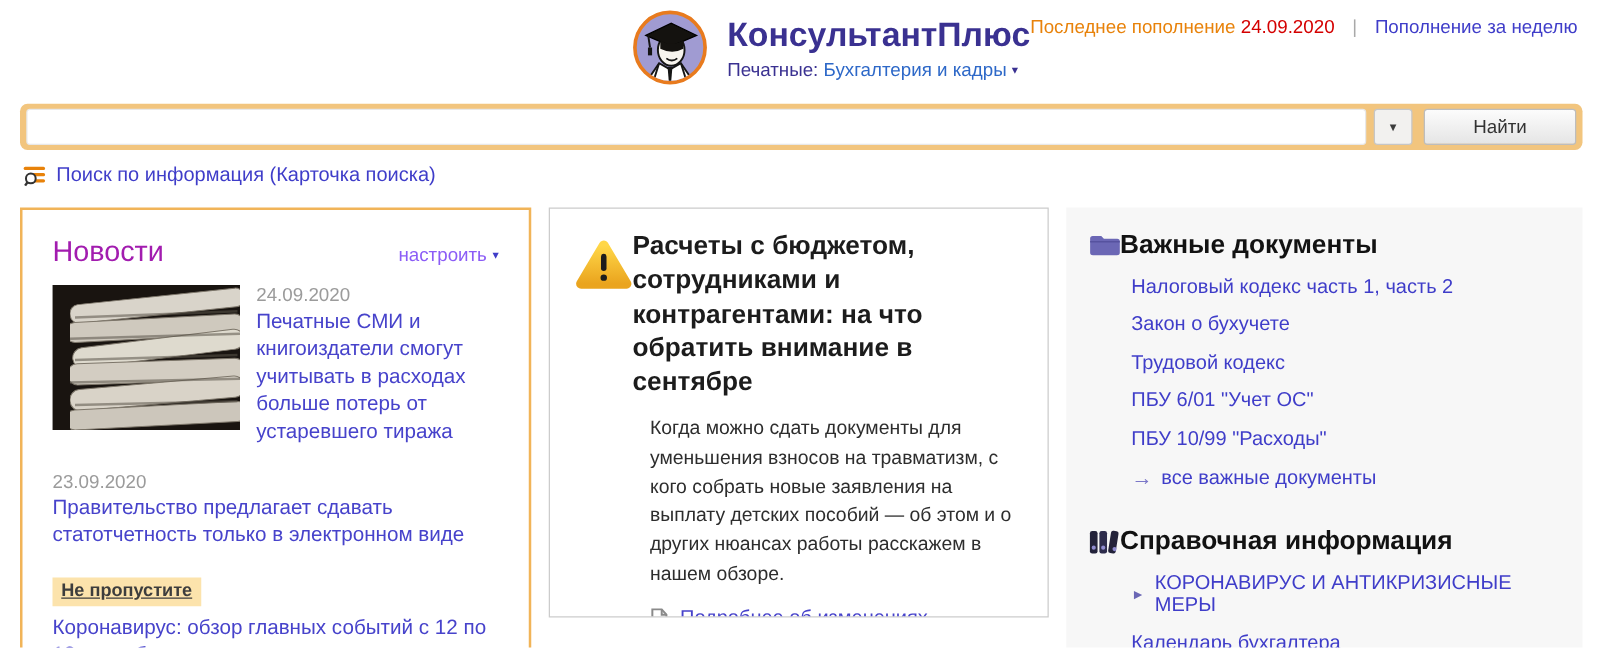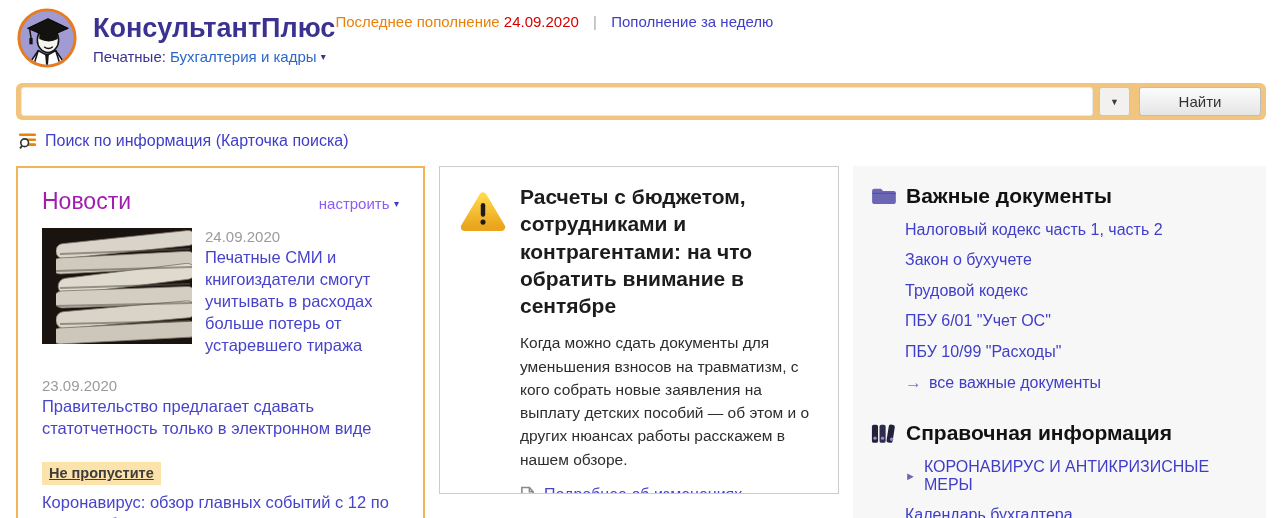--- a/index.html
+++ b/index.html
@@ -6,21 +6,21 @@
   html,body { margin:0; padding:0; }
   body {
     width:1282px; height:518px; overflow:hidden;
     background:#ffffff;
     font-family:"Liberation Sans", sans-serif;
     -webkit-font-smoothing:antialiased;
   }
   a { text-decoration:none; cursor:pointer; }
 
   
-  .header { display:flex; justify-content:flex-start; align-items:flex-start; padding:7px 20px 0 16px; }
+  .header { display:flex; justify-content:flex-end; align-items:flex-start; padding:7px 20px 0 16px; }
   .header-left { display:flex; gap:15px; }
   .logo-wrap { width:62px; height:62px; flex:none; cursor:pointer; }
   .brand-block { padding-top:7px; }
   .brand-title { font-size:27px; font-weight:600; color:#3a3191; line-height:1.1; }
   .profile-row { font-size:15px; color:#3a3191; margin-top:4px; }
   .profile-link { color:#2d68c8; }
   .caret { color:#3a3191; font-size:10px; vertical-align:2px; }
   .header-right { font-size:15px; padding-top:6px; white-space:nowrap; }
   .update-label { color:#e8820a; }
   .update-date { color:#d40000; }
@@ -72,29 +72,29 @@
     display:inline-block; margin-top:22px;
     background:#fce3ac; color:#3d3d3d; font-weight:bold;
     font-size:14.5px; padding:3px 7px 4px 7px;text-decoration:underline;
   }
   .badge-link { display:block; margin-top:7px; color:#4743cb; font-size:16.5px; line-height:1.33; }
 
   .review-card {
     width:400px; flex:none; background:#fff;
     border:1px solid #cccccc; padding:16px 20px; height:328px; overflow:hidden;
   }
-  .review-head { display:flex; gap:14px; }
+  .review-head { display:flex; }
   .warn-icon-box { width:46px; flex:none; padding-top:8px; }
   .review-title { font-size:21px; font-weight:700; color:#1c1c1c; line-height:1.3; margin:0; }
   .review-body { margin:12px 0 0 60px; font-size:15.5px; color:#2d2d2d; line-height:1.5; }
   .more-row { margin:15px 0 0 60px; display:flex; align-items:center; gap:9px; }
   .more-link { color:#4743cb; font-size:16px; }
 
   .right-panel { flex:1; background:#f7f7f7; padding:18px 16px 16px 18px; height:620px; }
-  .section-head { display:flex; align-items:center; gap:10px; }
+  .section-head { display:flex; align-items:center; gap:0; }
   .section-title { font-size:21px; font-weight:700; color:#121212; }
   .right-links { margin:4px 0 0 34px; }
   .right-link { display:block; color:#3f3dc9; font-size:16px; margin-top:12.5px; }
   .all-docs-link { display:flex; align-items:center; gap:7px; }
   .arrow-purple { color:#7b77c8; font-size:17px; }
   .play-purple { color:#6b67b5; font-size:11px; }
   .section-gap { margin-top:28px; }
   .featured-link { display:flex; align-items:center; gap:8px; }
 </style>
 </head>

